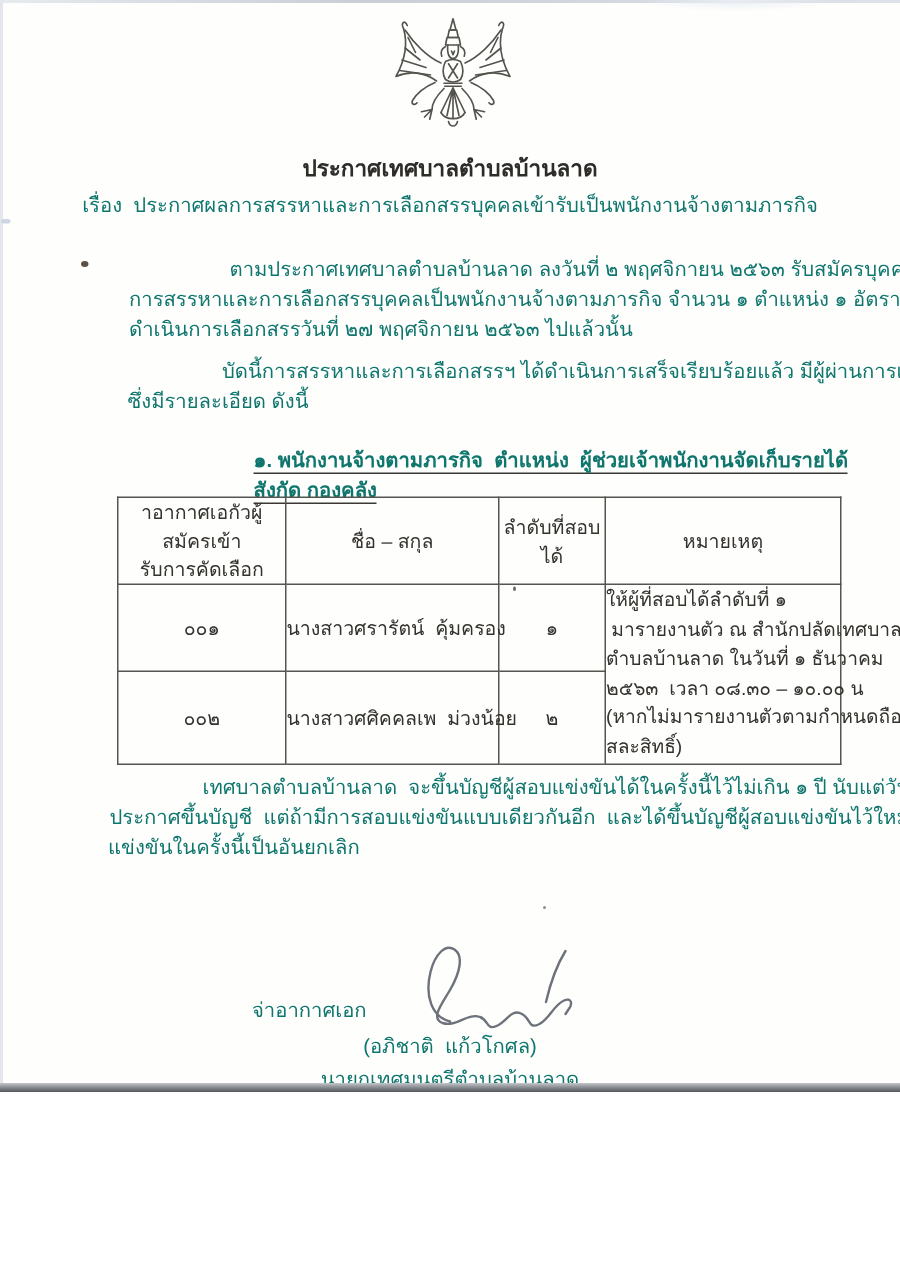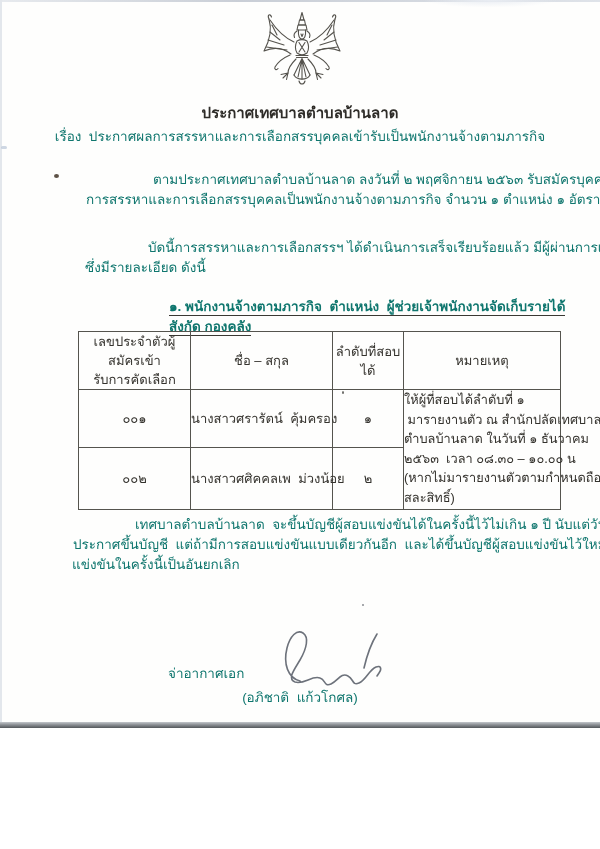--- a/index.html
+++ b/index.html
@@ -92,20 +92,21 @@
 
     <use href="#gw"></use>
     <use href="#gw" transform="translate(90,0) scale(-1,1)"></use>
   </svg>
 
   <div class="line center title" style="top:104px">ประกาศเทศบาลตำบลบ้านลาด</div>
   <div class="line center" style="top:128px">เรื่อง  ประกาศผลการสรรหาและการเลือกสรรบุคคลเข้ารับเป็นพนักงานจ้างตามภารกิจ</div>
 
   <div class="line" style="left:153px;top:171px">ตามประกาศเทศบาลตำบลบ้านลาด ลงวันที่ ๒ พฤศจิกายน ๒๕๖๓ รับสมัครบุคคลเพื่อ</div>
   <div class="line" style="left:86px;top:191px">การสรรหาและการเลือกสรรบุคคลเป็นพนักงานจ้างตามภารกิจ จำนวน ๑ ตำแหน่ง ๑ อัตรา ซึ่งได้</div>
+  <div class="line" style="left:86px;top:211px">ดำเนินการเลือกสรรวันที่ ๒๗ พฤศจิกายน ๒๕๖๓ ไปแล้วนั้น</div>
 
   <div class="line" style="left:148px;top:239px">บัดนี้การสรรหาและการเลือกสรรฯ ได้ดำเนินการเสร็จเรียบร้อยแล้ว มีผู้ผ่านการเลือกสรร</div>
   <div class="line" style="left:85px;top:259px">ซึ่งมีรายละเอียด ดังนี้</div>
 
   <div class="line bold" style="left:154px;top:281px">
     <span class="u">๑. พนักงานจ้างตามภารกิจ  ตำแหน่ง  ผู้ช่วยเจ้าพนักงานจัดเก็บรายได้</span>
   </div>
   <div class="line bold" style="left:154px;top:301px">
     <span class="u">สังกัด กองคลัง</span>
   </div>
@@ -113,21 +114,21 @@
   <table class="results">
     <colgroup>
       <col style="width:112px">
         <col style="width:142px">
         <col style="width:71px">
         <col style="width:157px">
     </colgroup>
     <tbody>
         <tr style="height:51px">
       <th>
-        <div>เลขประจำตัวผู้สมัครเข้า</div>
+        <div>าอากาศเอกัวผู้สมัครเข้า</div>
         <div>รับการคัดเลือก</div>
       </th>
       <th>ชื่อ – สกุล</th>
       <th>
         <div>ลำดับที่สอบ</div>
         <div>ได้</div>
       </th>
       <th>หมายเหตุ</th>
     </tr>
     <tr style="height:58px">
@@ -156,15 +157,16 @@
   <div class="line" style="left:72px;top:556px">แข่งขันในครั้งนี้เป็นอันยกเลิก</div>
 
 
   <svg class="sig-svg" width="170" height="100" viewBox="0 0 170 100" fill="none" stroke="#6d727b" stroke-width="1.6" stroke-linecap="round">
     <path d="M67 85 C55 82 50 68 54 52 C57 40 64 33 70 37 C76 41 74 52 67 64 C61 74 54 83 62 86 C71 89 79 79 87 82 C93 84 91 91 98 88 C105 85 108 76 115 80 C121 83 119 90 126 87 C133 84 136 74 143 71 C148 69 149 73 146 77 L144 80"></path>
     <path d="M144 38 C139 46 134 59 131 72"></path>
   </svg>
 
   <div class="line" style="left:168px;top:665px">จ่าอากาศเอก</div>
   <div class="line center" style="top:689px">(อภิชาติ  แก้วโกศล)</div>
+  <div class="line center" style="top:711px">นายกเทศมนตรีตำบลบ้านลาด</div>
 
   <div class="edge-bottom"></div>
 </div>
 
 </body></html>

